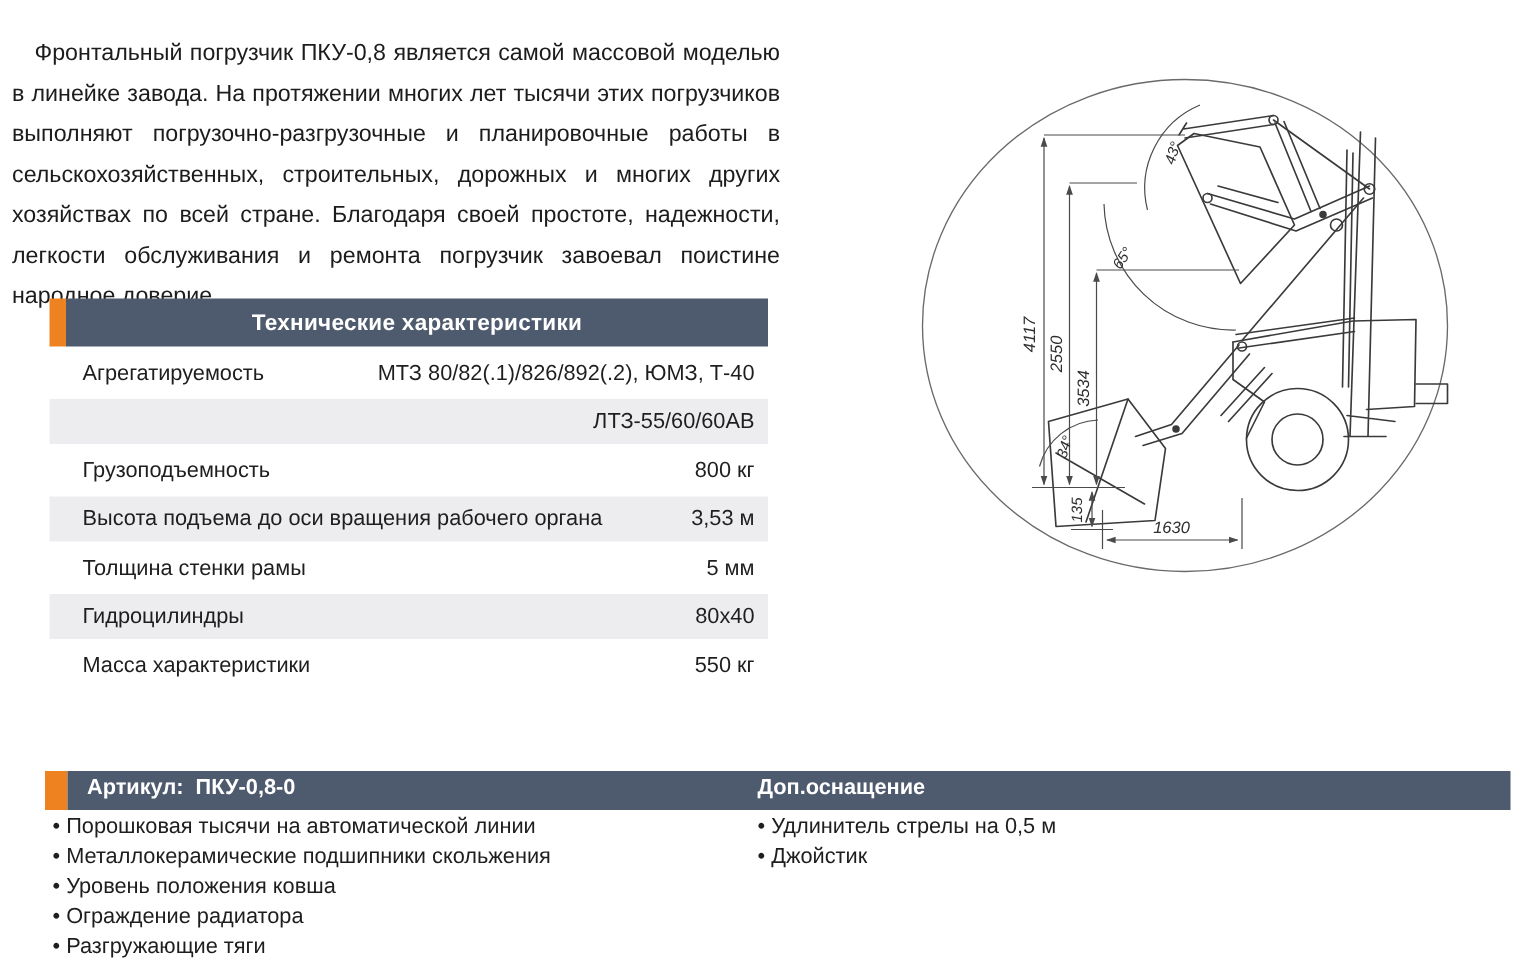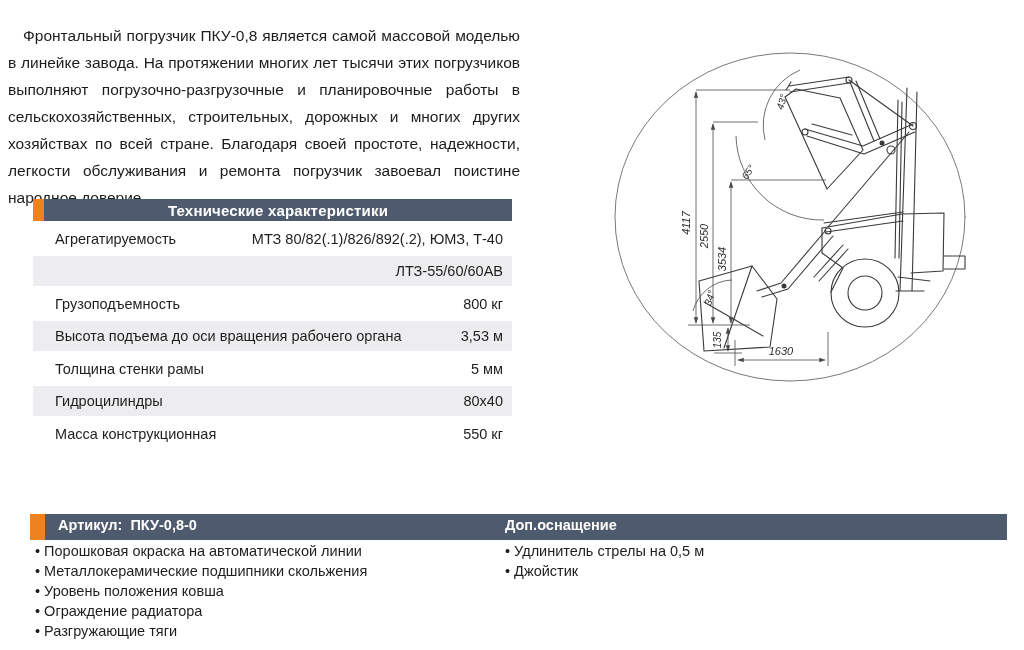--- a/index.html
+++ b/index.html
@@ -5,21 +5,21 @@
   html,body{margin:0;padding:0;background:#fff;}
   .page{position:relative;width:1024px;height:650px;background:#fff;overflow:hidden;
         font-family:"Liberation Sans", sans-serif;color:#1e1e1e;}
 
   
   .intro{position:absolute;left:8px;top:6px;width:512px;font-size:15.5px;line-height:27px;
          text-align:justify;text-indent:15px;color:#1c1c1c;}
 
   
   .spec-table{position:absolute;left:33px;top:199px;width:479px;}
-  .spec-head{display:flex;height:22px;}
+  .spec-head{display:flex;height:32px;}
   .spec-head .accent{width:11px;background:#ee8120;}
   .spec-head .bar{flex:1;background:#4e5a6d;color:#fff;font-weight:bold;font-size:15px;
                   display:flex;align-items:center;justify-content:center;letter-spacing:.2px;}
   .spec-row{display:flex;justify-content:space-between;align-items:center;height:30px;
             margin-top:2.5px;padding:0 9px 0 22px;font-size:14.5px;}
   .spec-row.alt{background:#ededef;}
   .spec-row .lbl{text-align:left;}
   .spec-row .val{text-align:right;white-space:nowrap;}
 
   
@@ -77,21 +77,21 @@
     </div>
     <div class="spec-row">
       <span class="lbl">Толщина стенки рамы</span>
       <span class="val">5 мм</span>
     </div>
     <div class="spec-row alt">
       <span class="lbl">Гидроцилиндры</span>
       <span class="val">80х40</span>
     </div>
     <div class="spec-row">
-      <span class="lbl">Масса конструкционная</span>
+      <span class="lbl">Масса характеристики</span>
       <span class="val">550 кг</span>
     </div>
   </div>
 
   <div class="diagram">
     <svg viewBox="0 0 424 360">
       <defs>
         <marker id="ar" viewBox="0 0 10 10" refX="9" refY="5" markerWidth="8" markerHeight="8" orient="auto-start-reverse">
           <path d="M0,1.5 L10,5 L0,8.5 z" fill="#4a4a4a"></path>
         </marker>
@@ -167,21 +167,21 @@
 
   <div class="bottom-bar">
     <div class="accent"></div>
     <div class="bar">
       <span class="t1">Артикул:&nbsp; ПКУ-0,8-0</span>
       <span class="t2">Доп.оснащение</span>
     </div>
   </div>
 
   <ul class="blist left">
-    <li>Порошковая окраска на автоматической линии</li>
+    <li>Порошковая тысячи на автоматической линии</li>
     <li>Металлокерамические подшипники скольжения</li>
     <li>Уровень положения ковша</li>
     <li>Ограждение радиатора</li>
     <li>Разгружающие тяги</li>
   </ul>
 
   <ul class="blist right">
     <li>Удлинитель стрелы на 0,5 м</li>
     <li>Джойстик</li>
   </ul>

